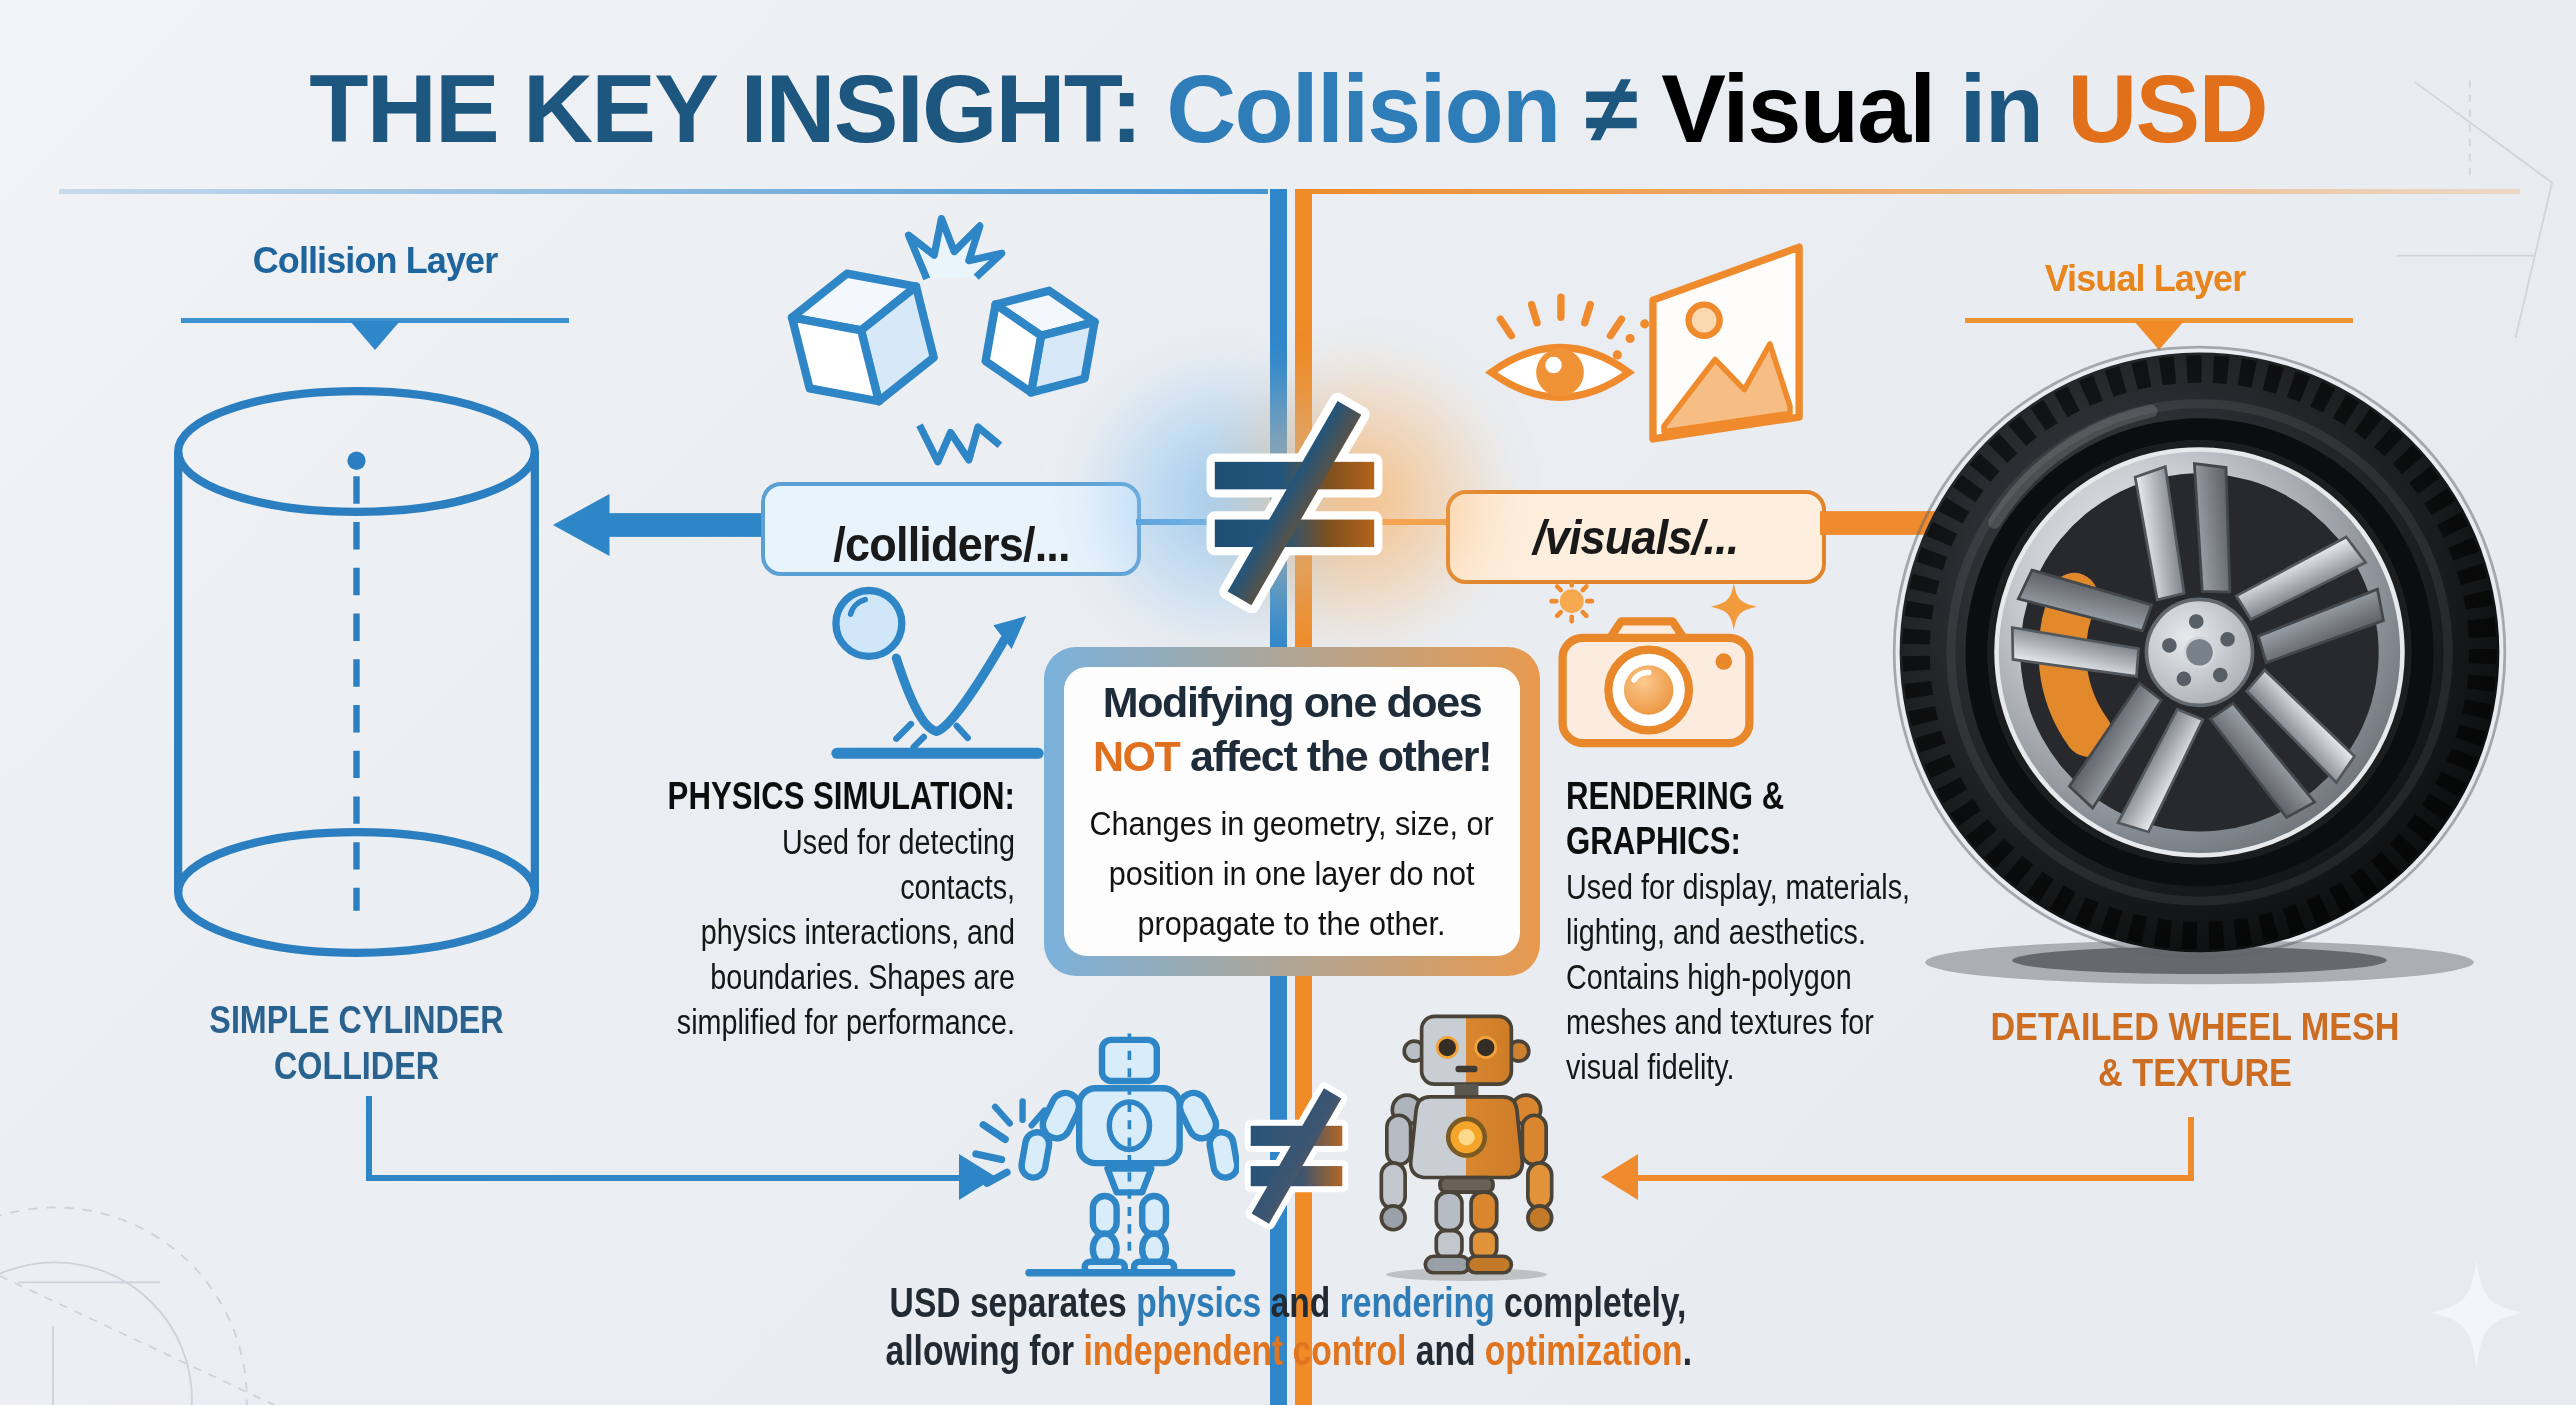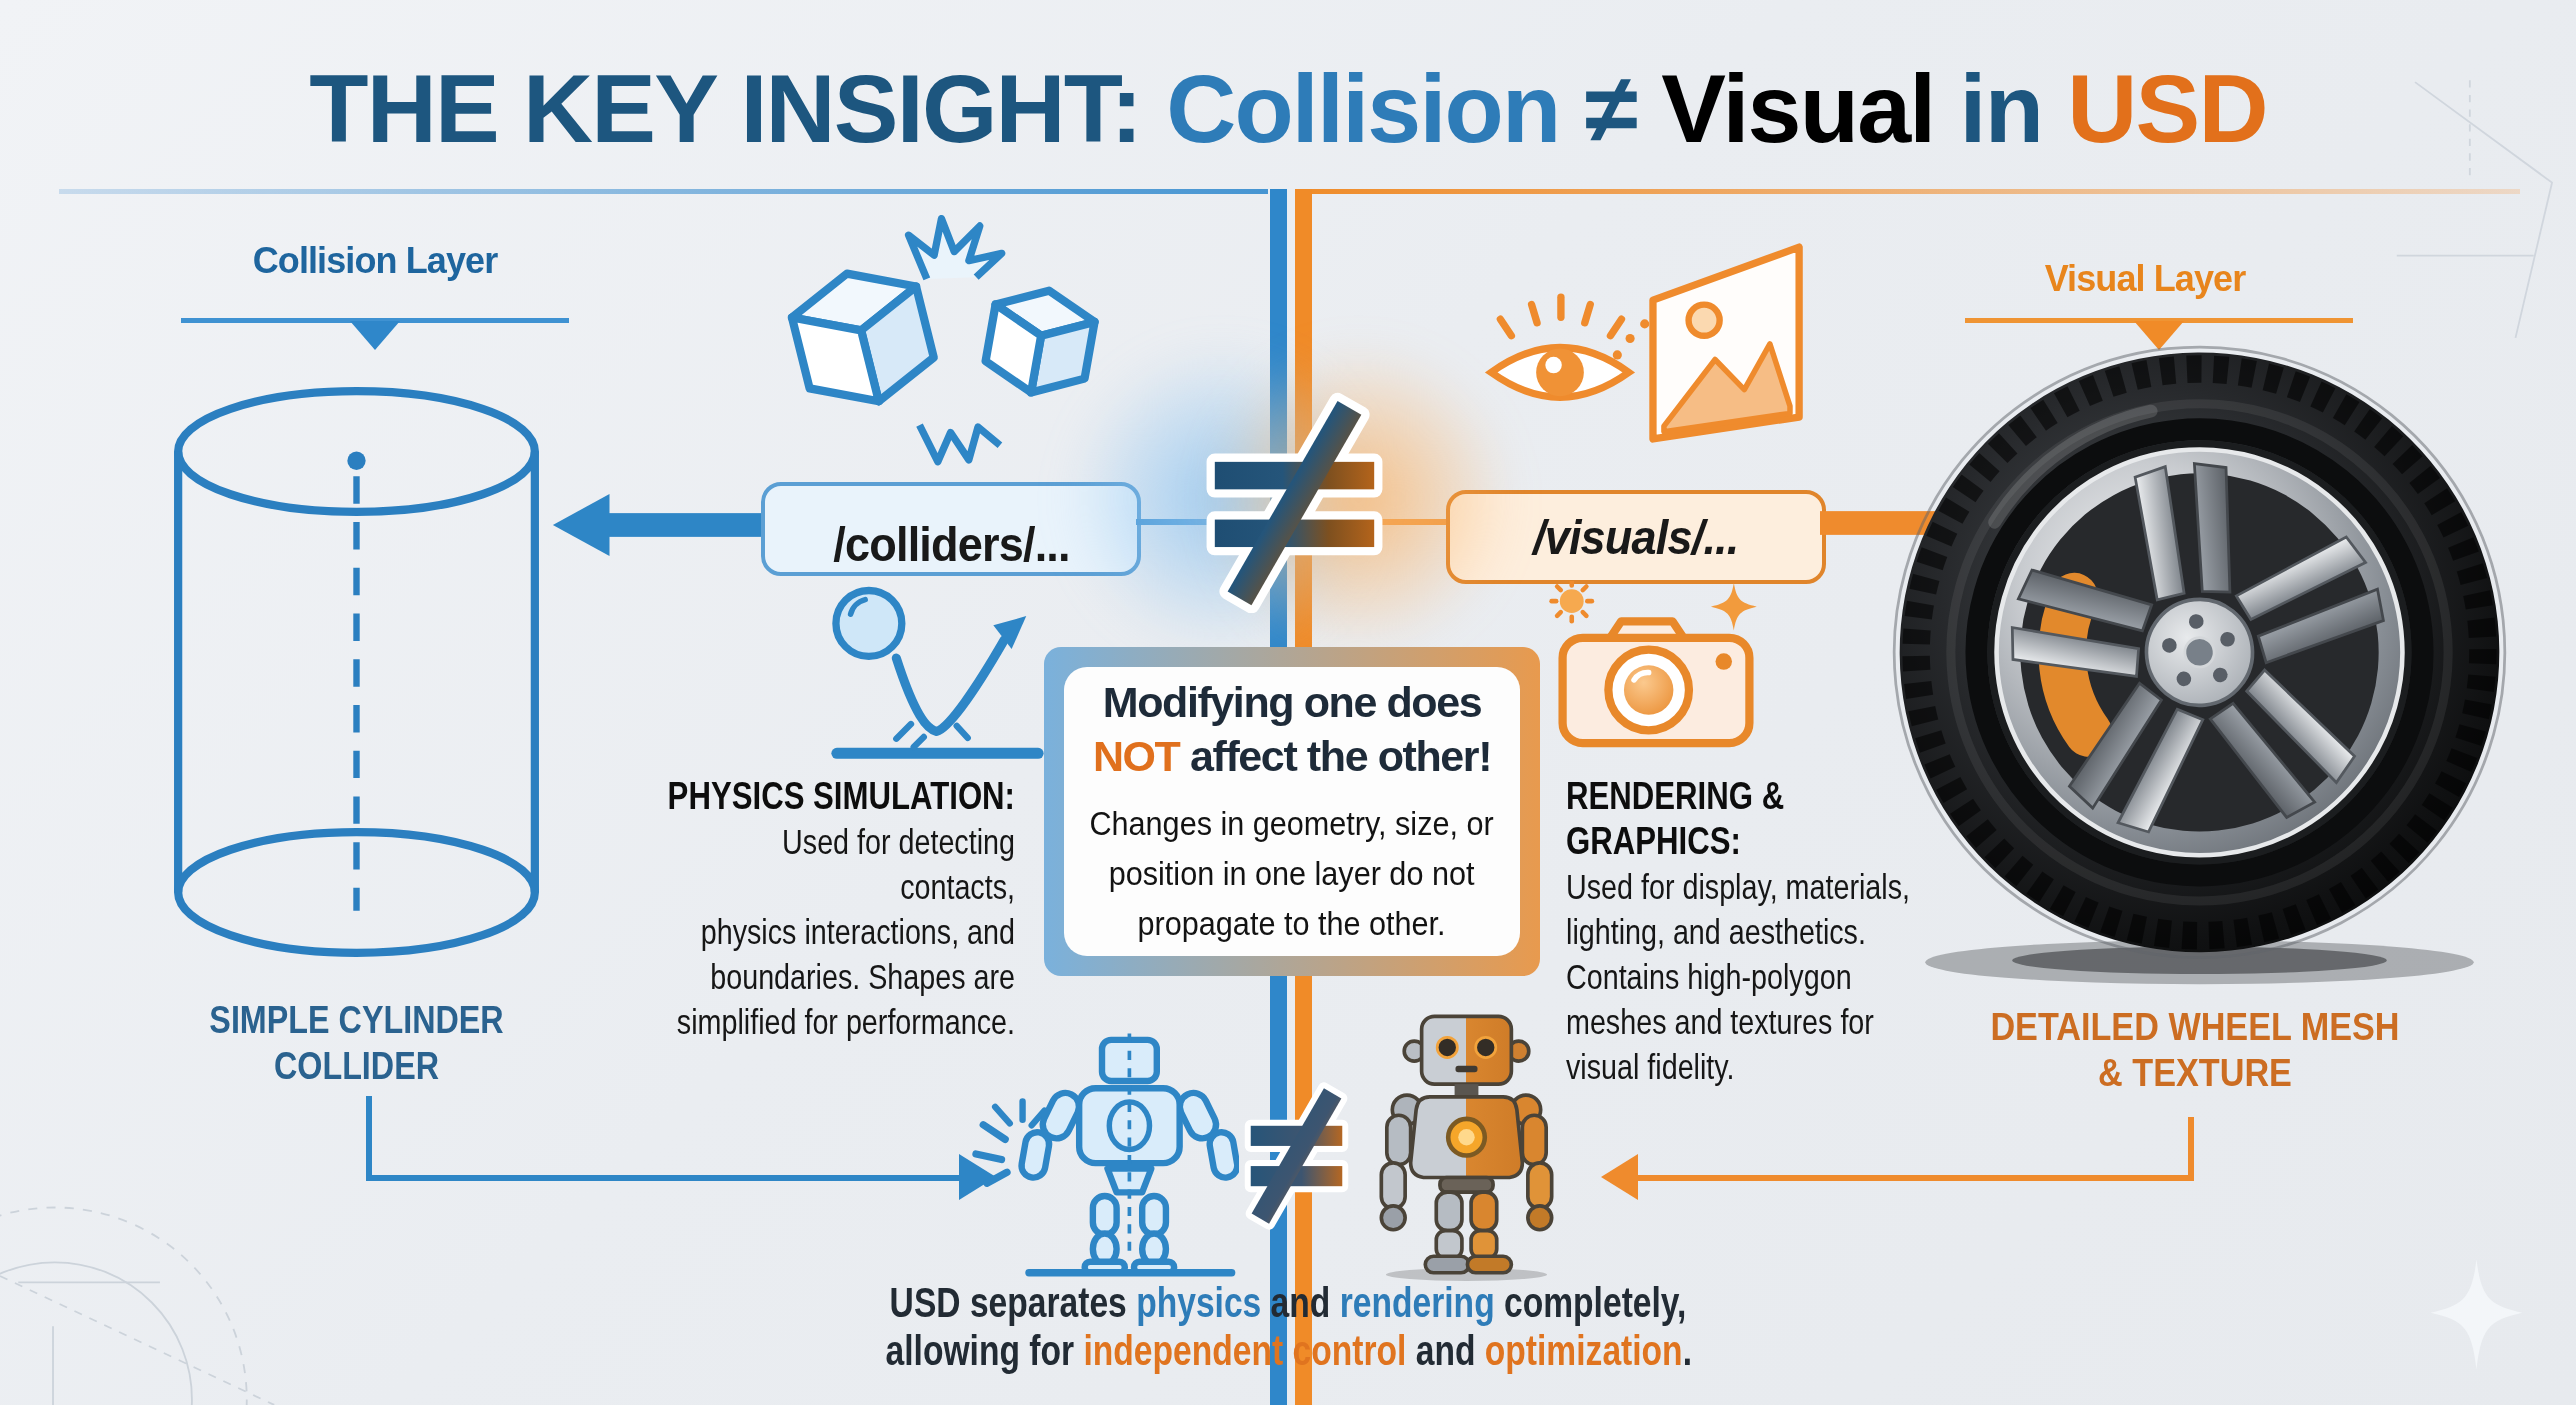--- a/index.html
+++ b/index.html
@@ -43,21 +43,21 @@
   
   .note{font-size:35px;line-height:45px;color:#161616;}
   .note .note-title{font-weight:bold;font-size:38px;color:#0d0d0d;}
   .physics-note{left:585px;top:774px;width:430px;text-align:right;transform:scaleX(.82);transform-origin:right top;}
   .rendering-note{left:1566px;top:774px;width:467px;text-align:left;transform:scaleX(.82);transform-origin:left top;}
   
   .figure-caption{font-weight:bold;text-align:center;font-size:38px;line-height:46px;letter-spacing:0;}
   .collider-caption{left:146px;top:997px;width:421px;color:#2a628f;transform:scaleX(.85);}
   .wheel-caption{left:1939px;top:1004px;width:512px;color:#cc6d22;transform:scaleX(.9);}
   
-  .callout{left:1044px;top:647px;width:496px;height:329px;border-radius:17px;padding:20px;box-sizing:border-box;
+  .callout{left:1044px;top:647px;width:496px;height:329px;border-radius:32px;padding:20px;box-sizing:border-box;
     background:linear-gradient(90deg,#7ab1dc,#e89a4e);}
   .callout-inner{width:100%;height:100%;background:#fdfdfd;border-radius:23px;box-sizing:border-box;
     display:flex;flex-direction:column;align-items:center;justify-content:center;padding:9.1px 5.5px;}
   .callout-title{font-size:43px;line-height:54px;font-weight:bold;color:#1e2b39;letter-spacing:-1.4px;text-align:center;white-space:nowrap;}
   .callout-title span{white-space:pre;}
   .callout-not{color:#e0701d;}
   .callout-body{margin-top:14.6px;font-size:34px;line-height:50px;color:#131313;text-align:center;
     transform:scaleX(.9);white-space:nowrap;}
   
   .lconn-blue{left:366px;top:1096px;width:593px;height:79px;

